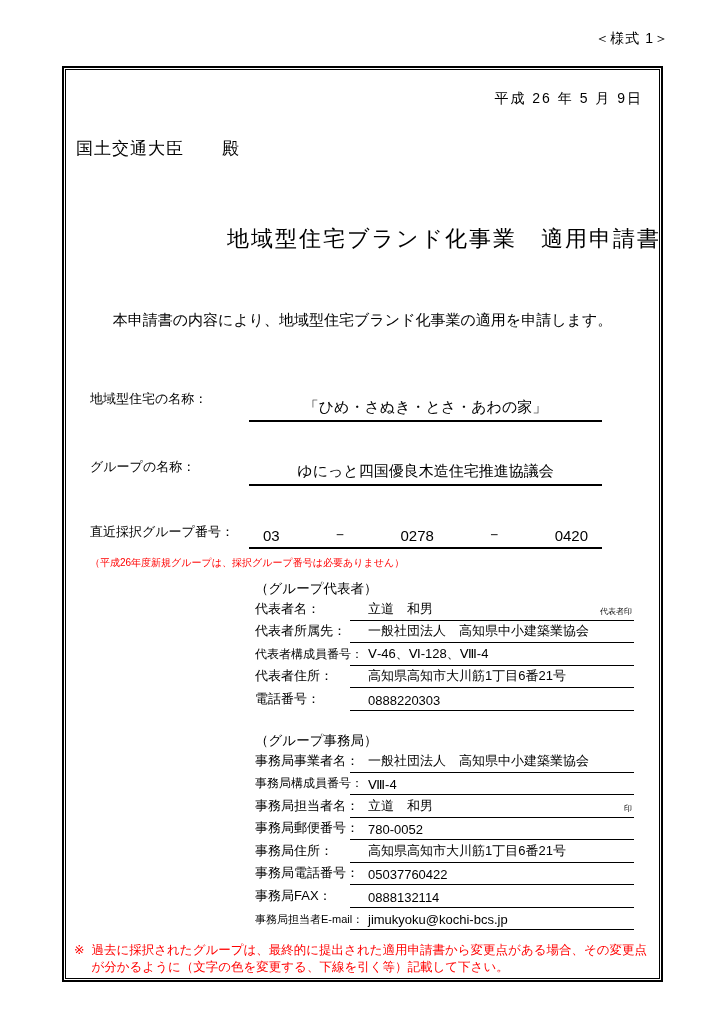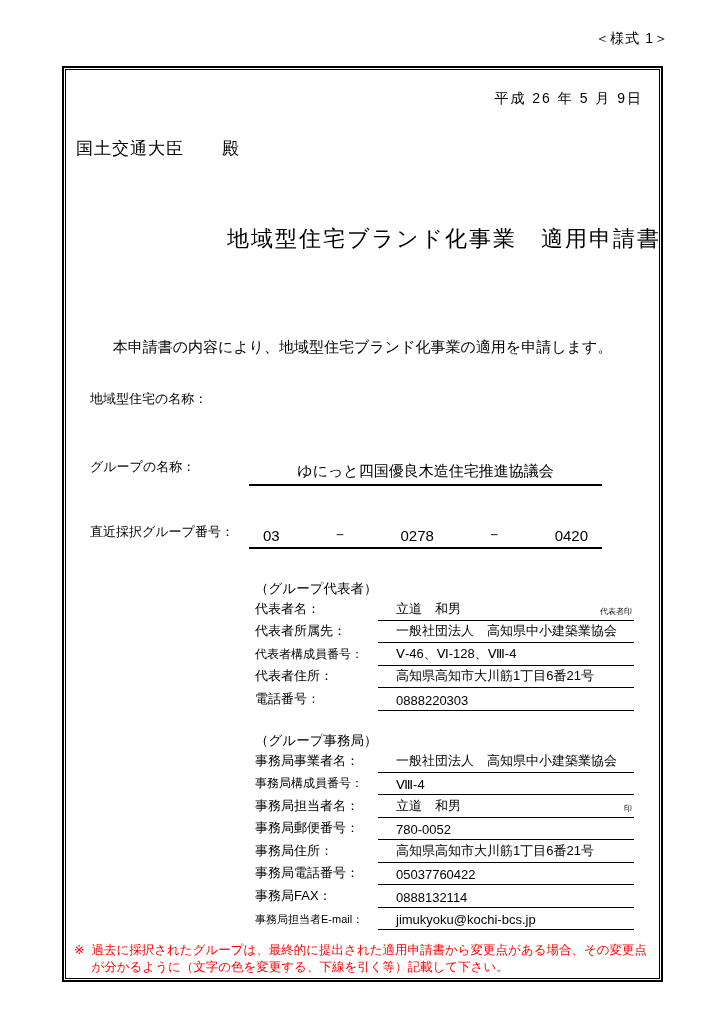--- a/index.html
+++ b/index.html
@@ -25,21 +25,21 @@
   .addressee{
     position:absolute;top:69px;left:12px;font-size:17px;letter-spacing:1px;font-family:Liberation Serif, serif;
   }
   .addressee .suffix{margin-left:38px;}
   .doc-title{
     position:absolute;top:156px;left:0;width:100%;text-align:right;
     font-size:22px;letter-spacing:2px;font-weight:500;white-space:nowrap;
   }
   .declaration{
     position:absolute;top:240px;left:0;width:100%;text-align:center;
-    font-size:15px;line-height:23px;margin-top:27px;
+    font-size:15px;line-height:23px;
   }
   .field-label{
     position:absolute;left:26px;font-size:13px;white-space:nowrap;
   }
   .field-value{
     position:absolute;left:185px;width:353px;border-bottom:2px solid #000;
     display:flex;align-items:flex-end;justify-content:center;
     font-size:15px;box-sizing:border-box;padding-bottom:3px;
   }
   .field-value.spread{
@@ -48,21 +48,21 @@
   .red-note-small{
     position:absolute;left:26px;top:488px;font-size:10px;color:#ff0000;
   }
   .block-heading{
     position:absolute;left:191px;font-size:13.5px;
   }
   .row-block{
     position:absolute;left:191px;width:379px;
   }
   .frow{
-    display:flex;align-items:flex-end;height:22.5px;gap:28px;
+    display:flex;align-items:flex-end;height:22.5px;
   }
   .frow .rlabel{
     width:95px;flex:0 0 95px;font-size:13px;white-space:nowrap;
     padding-bottom:3px;box-sizing:border-box;
   }
   .frow .rlabel.sm{font-size:12px;}
   .frow .rlabel.xs{font-size:11px;}
   .frow .rvalue{
     flex:1;border-bottom:1.5px solid #000;font-size:13px;
     padding:0 4px 2px 18px;position:relative;display:flex;
@@ -93,34 +93,38 @@
       <span>国土交通大臣</span><span class="suffix">殿</span>
     </div>
 
     <div class="doc-title">地域型住宅ブランド化事業　適用申請書</div>
 
     <div class="declaration">
       <div>本申請書の内容により、地域型住宅ブランド化事業の適用を申請します。</div>
     </div>
 
     <div class="field-label" style="top:322px;">地域型住宅の名称：</div>
+    <div class="field-value" style="top:318px;height:36px;">
+      <span>「ひめ・さぬき・とさ・あわの家」</span>
+    </div>
 
     <div class="field-label" style="top:390px;">グループの名称：</div>
     <div class="field-value" style="top:386px;height:32px;">
       <span>ゆにっと四国優良木造住宅推進協議会</span>
     </div>
 
     <div class="field-label" style="top:455px;">直近採択グループ番号：</div>
     <div class="field-value spread" style="top:450px;height:31px;">
       <span>03</span>
       <span>－</span>
       <span>0278</span>
       <span>－</span>
       <span>0420</span>
     </div>
+    <div class="red-note-small">（平成26年度新規グループは、採択グループ番号は必要ありません）</div>
 
     <div class="block-heading" style="top:512px;">（グループ代表者）</div>
     <div class="row-block" style="top:530px;">
       <div class="frow">
         <div class="rlabel">代表者名：</div>
         <div class="rvalue">
           <span>立道　和男</span>
           <span class="stamp">代表者印</span>
         </div>
       </div>

